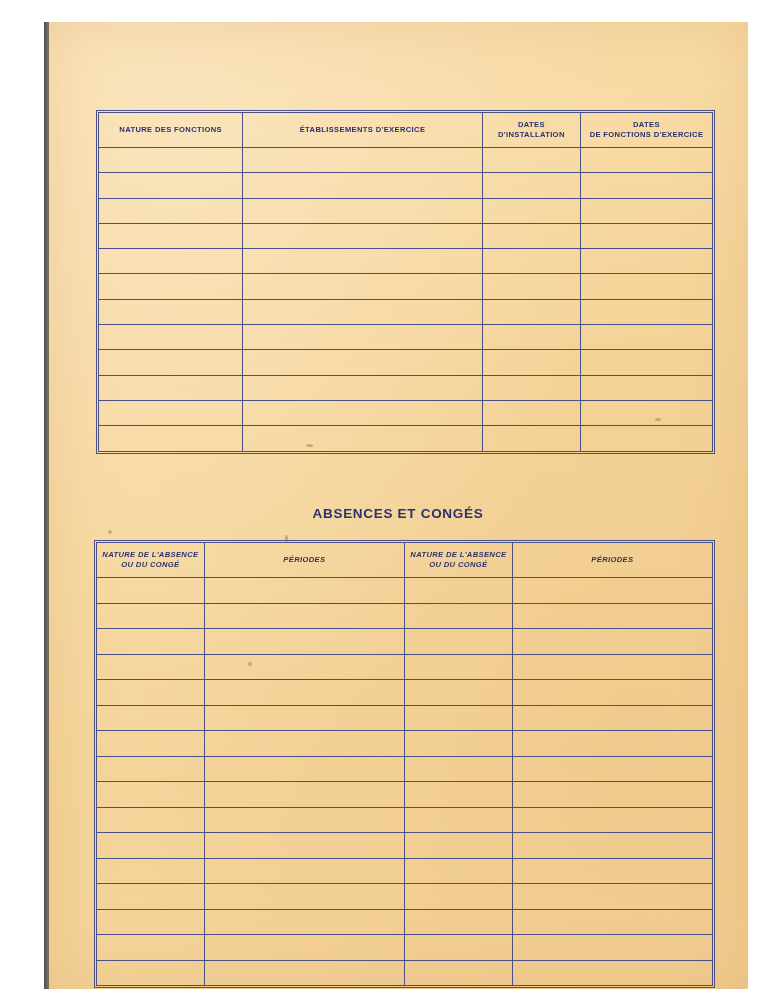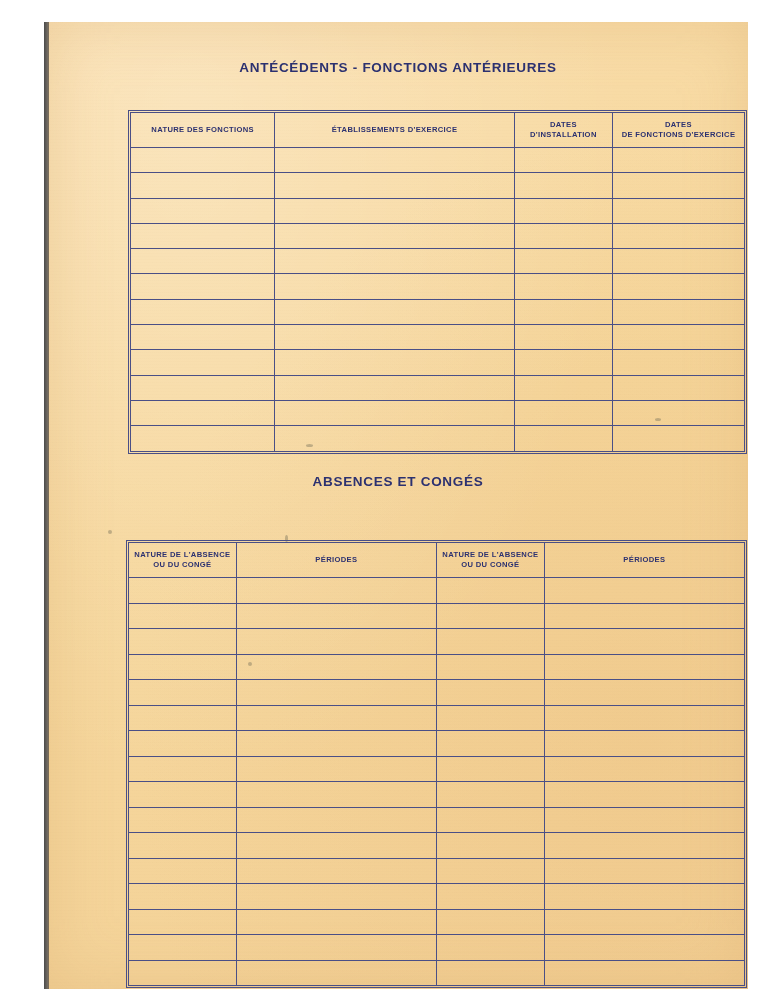--- a/index.html
+++ b/index.html
@@ -61,21 +61,21 @@
     position: absolute;
     width: 100%;
     text-align: center;
     color: #2c3170;
     font-weight: bold;
     letter-spacing: .7px;
     font-size: 13.5px;
   }
 
   #title-1 { top: 38px; }
-  #title-2 { top: 452px; text-align: center; }
+  #title-2 { top: 484px; text-align: center; }
 
   table.grid {
     position: absolute;
     border-collapse: collapse;
     table-layout: fixed;
     color: #2c3170;
   }
   table.grid td, table.grid th {
     border: 1px solid #4a4f86;
     padding: 0;
@@ -89,34 +89,34 @@
     text-align: center;
     height: 30px;
     padding: 2px 3px;
   }
   table.grid tbody td {
     height: 24.3px;
   }
   table.grid {
     outline: 1px solid #4a4f86;
     outline-offset: 1px;
-    margin-left: 32px;
   }
 
   
   #table-antecedents {
     left: 50px;
     top: 90px;
     width: 615px;
   }
   
   #table-absences {
     left: 48px;
     top: 520px;
     width: 617px;
+    font-style: italic;
   }
   #table-absences tbody td { height: 24.5px; }
 
   
   .speck {
     position: absolute;
     background: #8a7f63;
     opacity: .5;
     border-radius: 50%;
   }
@@ -127,21 +127,20 @@
 <div id="page">
   <div id="sheet">
     <div class="paper-grain"></div>
 
     <div class="speck" style="left:60px; top:508px; width:4px; height:4px;"></div>
     <div class="speck" style="left:237px; top:513px; width:3px; height:7px;"></div>
     <div class="speck" style="left:258px; top:422px; width:7px; height:3px;"></div>
     <div class="speck" style="left:200px; top:640px; width:4px; height:4px;"></div>
     <div class="speck" style="left:607px; top:396px; width:6px; height:3px;"></div>
 
-    <div class="section-title" id="title-1">ANTÉCÉDENTS - FONCTIONS ANTÉRIEURES</div>
 
     <table class="grid" id="table-antecedents">
       <colgroup>
         <col style="width:23.5%">
         <col style="width:39%">
         <col style="width:16%">
         <col style="width:21.5%">
       </colgroup>
       <thead>
         <tr>

